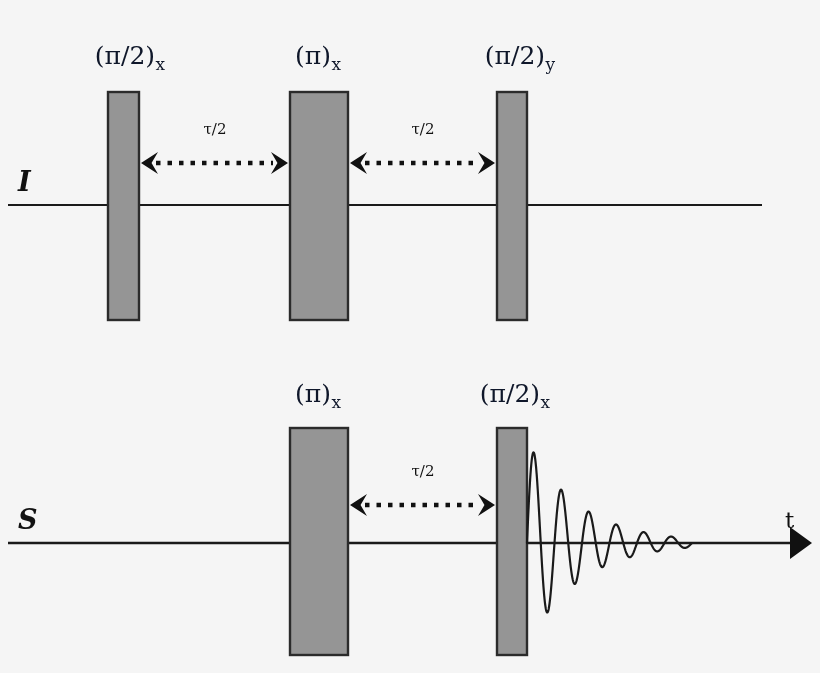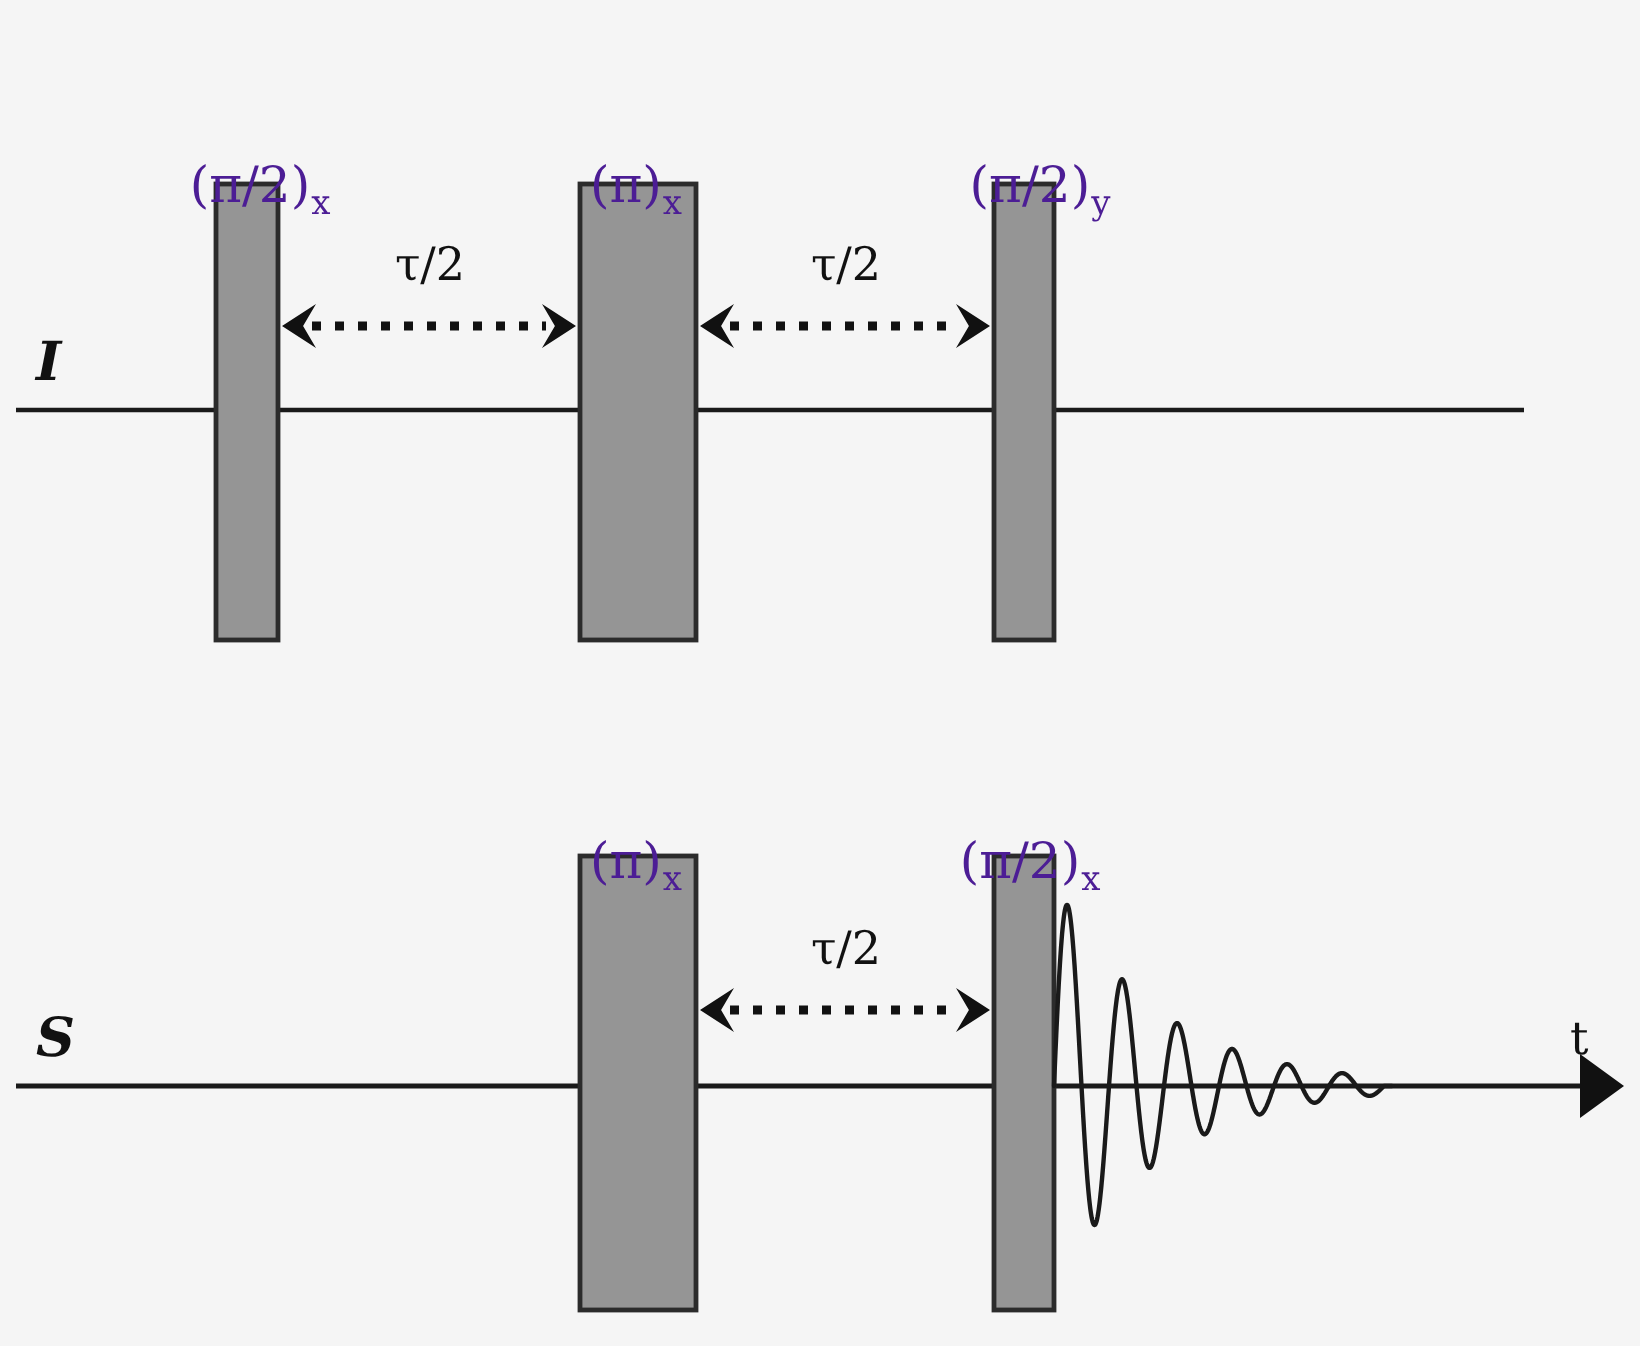--- a/index.html
+++ b/index.html
@@ -31,35 +31,34 @@
     font-weight: bold;
     font-size: 27px;
     color: #111111;
     line-height: 1;
     white-space: nowrap;
   }
   .pulse-label {
     position: absolute;
     font-family: "DejaVu Serif", "Liberation Serif", serif;
     font-size: 25px;
-    color: #4c1d95;
+    color: #0f172a;
     line-height: 1;
     white-space: nowrap;
     transform: translateX(-50%);
-    margin-top: 37px;
   }
   .pulse-label .sub {
     font-size: 17px;
     vertical-align: -0.38em;
     padding-left: 0.5px;
   }
   .tau-label {
     position: absolute;
     font-family: "DejaVu Serif", "Liberation Serif", serif;
-    font-size: 23px;
+    font-size: 15px;
     color: #111111;
     line-height: 1;
     white-space: nowrap;
     transform: translateX(-50%);
   }
   .axis-label {
     position: absolute;
     font-family: "DejaVu Serif", "Liberation Serif", serif;
     font-size: 23px;
     color: #111111;

